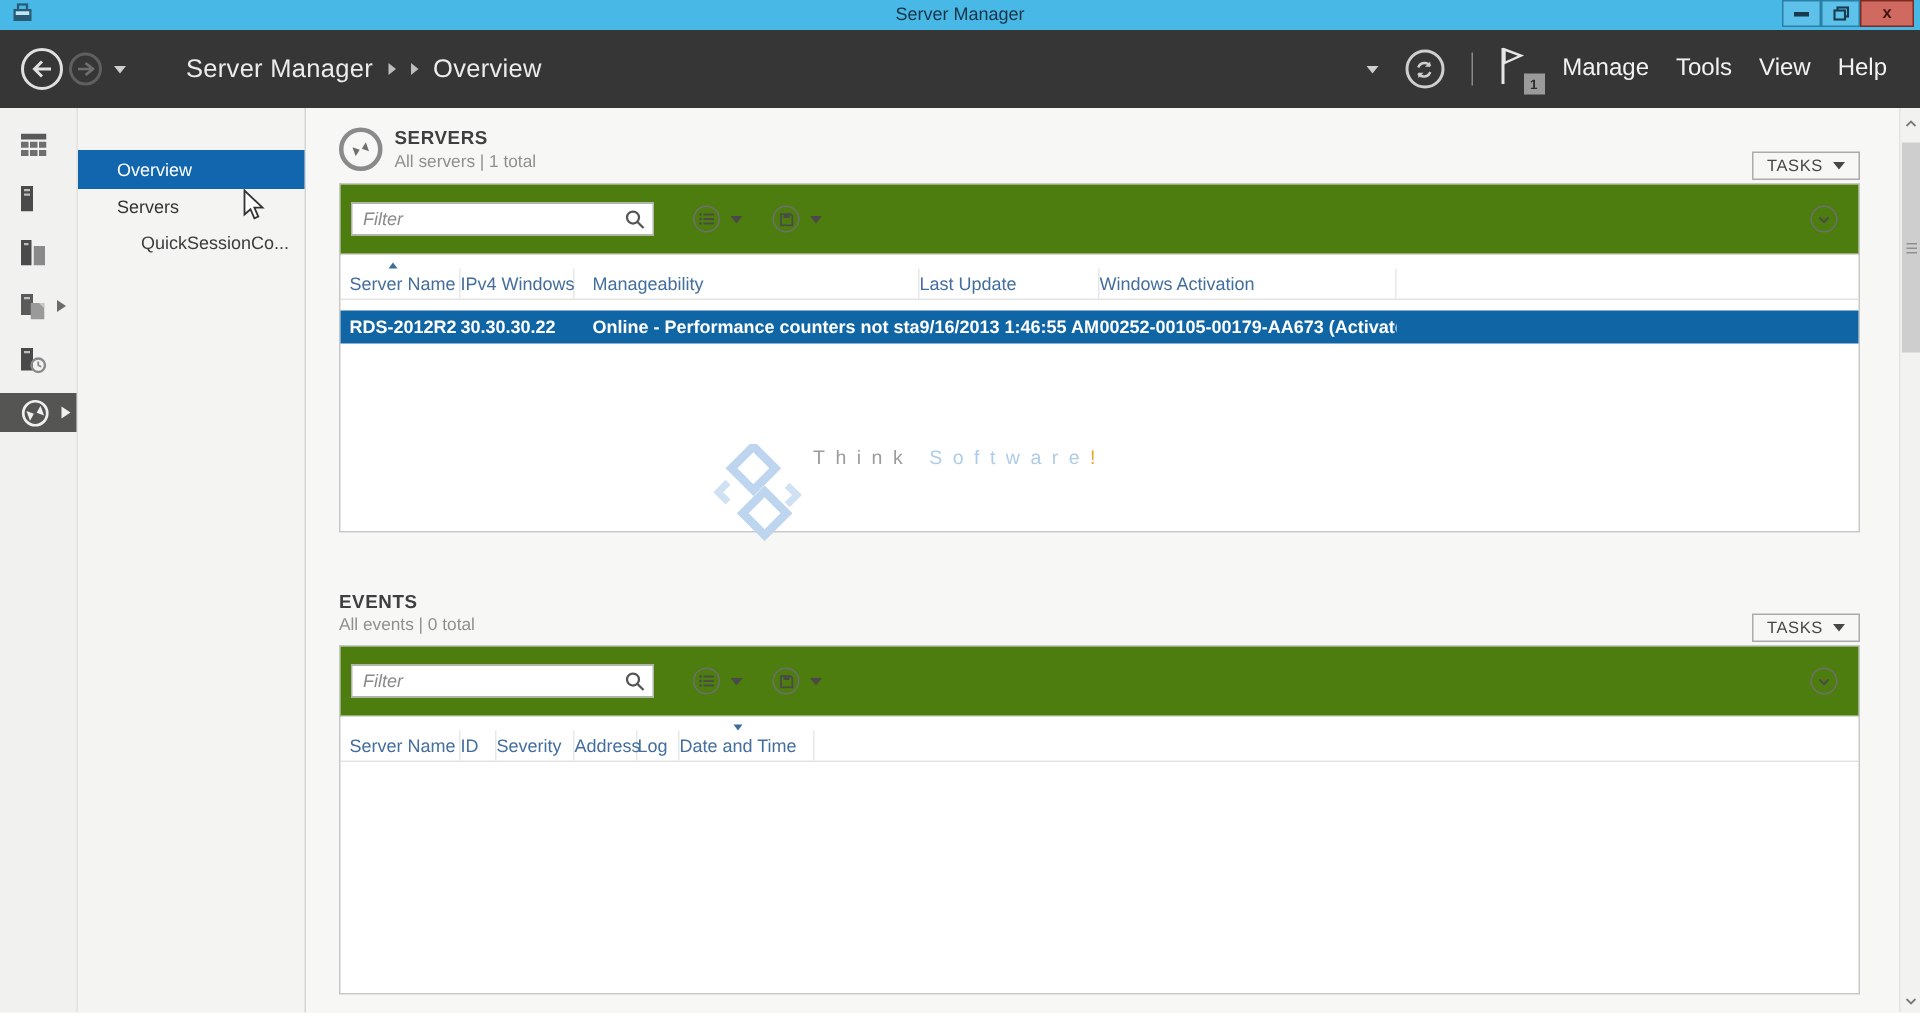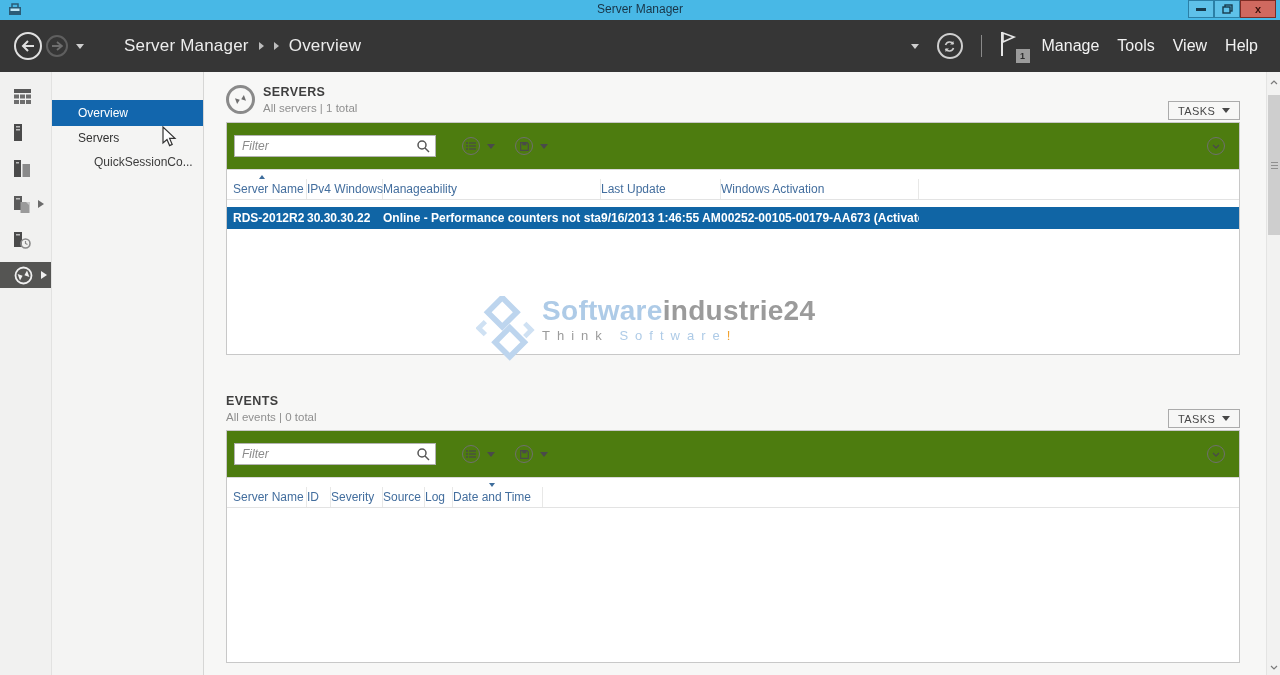--- a/index.html
+++ b/index.html
@@ -91,21 +91,21 @@
   .th .lbl { padding-left:0; }
   .sort-mark { position:absolute; top:-4px; width:0; height:0;
                border-left:3.5px solid transparent; border-right:3.5px solid transparent; }
   .sort-asc { border-bottom:4px solid #3e6d9c; }
   .sort-desc { border-top:4px solid #3e6d9c; }
   .trow { position:absolute; left:0; right:0; top:84px; height:22px; background:#1065a5; display:flex;
           color:#fff; font-size:12px; align-items:center; }
   .td { white-space:nowrap; overflow:hidden;font-weight:bold; }
 
   
-  .sc0 { width:80px; padding-left:6px; } .sc1 { width:76px; } .sc2 { width:218px; }
+  .sc0 { width:80px; padding-left:6px; } .sc1 { width:76px; } .sc2 { width:218px;margin-left:12px; }
   .sc3 { width:120px; } .sc4 { width:198px; } .scF { flex:1; }
   
   .ec0 { width:80px; padding-left:6px; } .ec1 { width:24px; } .ec2 { width:52px; }
   .ec3 { width:42px; } .ec4 { width:28px; } .ec5 { width:90px; } .ecF { flex:1; }
 
   
   .watermark { position:absolute; left:272px; top:224px; display:flex; align-items:flex-start; z-index:5; }
   .wm-text { margin-left:6px; }
   .wm-brand { font-size:28px; font-weight:bold; letter-spacing:0.3px; line-height:1.1; }
   .wm-blue { color:#aecbe7; } .wm-gray { color:#9b9b9b; }
@@ -348,21 +348,20 @@
         <g stroke="#bdd5ee" stroke-width="6" fill="none">
           <rect x="17" y="5" width="22" height="22" transform="rotate(45 28 16)"></rect>
           <rect x="25" y="37" width="22" height="22" transform="rotate(45 36 48)"></rect>
         </g>
         <g stroke="#cfe1f3" stroke-width="5" fill="none">
           <path d="M10 26 L3 33 L10 40"></path>
           <path d="M52 28 L59 35 L52 42"></path>
         </g>
       </svg>
       <div class="wm-text">
-        <div class="wm-brand"><span class="wm-blue">Software</span><span class="wm-gray">industrie24</span></div>
         <div class="wm-tag"><span class="wm-gray">Think</span><span> </span><span class="wm-blue">Software</span><span class="wm-bang">!</span></div>
       </div>
     </div>
 
     <div class="sect-head" style="top:322px; display:block;">
       <div class="sect-titles">
         <div class="t1">EVENTS</div>
         <div class="t2">All events | 0 total</div>
       </div>
     </div>
@@ -408,21 +407,21 @@
           <svg width="8" height="5" viewBox="0 0 8 5">
               <path d="M1 1 L4 4 L7 1" stroke="#4a4a4a" stroke-width="1.3" fill="none"></path>
             </svg>
         </span>
       </div>
 
       <div class="thead">
         <div class="th ec0"><span class="lbl">Server Name</span></div>
         <div class="th ec1"><span class="lbl">ID</span></div>
         <div class="th ec2"><span class="lbl">Severity</span></div>
-        <div class="th ec3"><span class="lbl">Source</span></div>
+        <div class="th ec3"><span class="lbl">Address</span></div>
         <div class="th ec4"><span class="lbl">Log</span></div>
         <div class="th ec5">
           <span class="sort-mark sort-desc" style="left:36px;"></span>
           <span class="lbl">Date and Time</span>
         </div>
         <div class="th ecF"></div>
       </div>
     </div>
 
     <div class="scrollbar">

